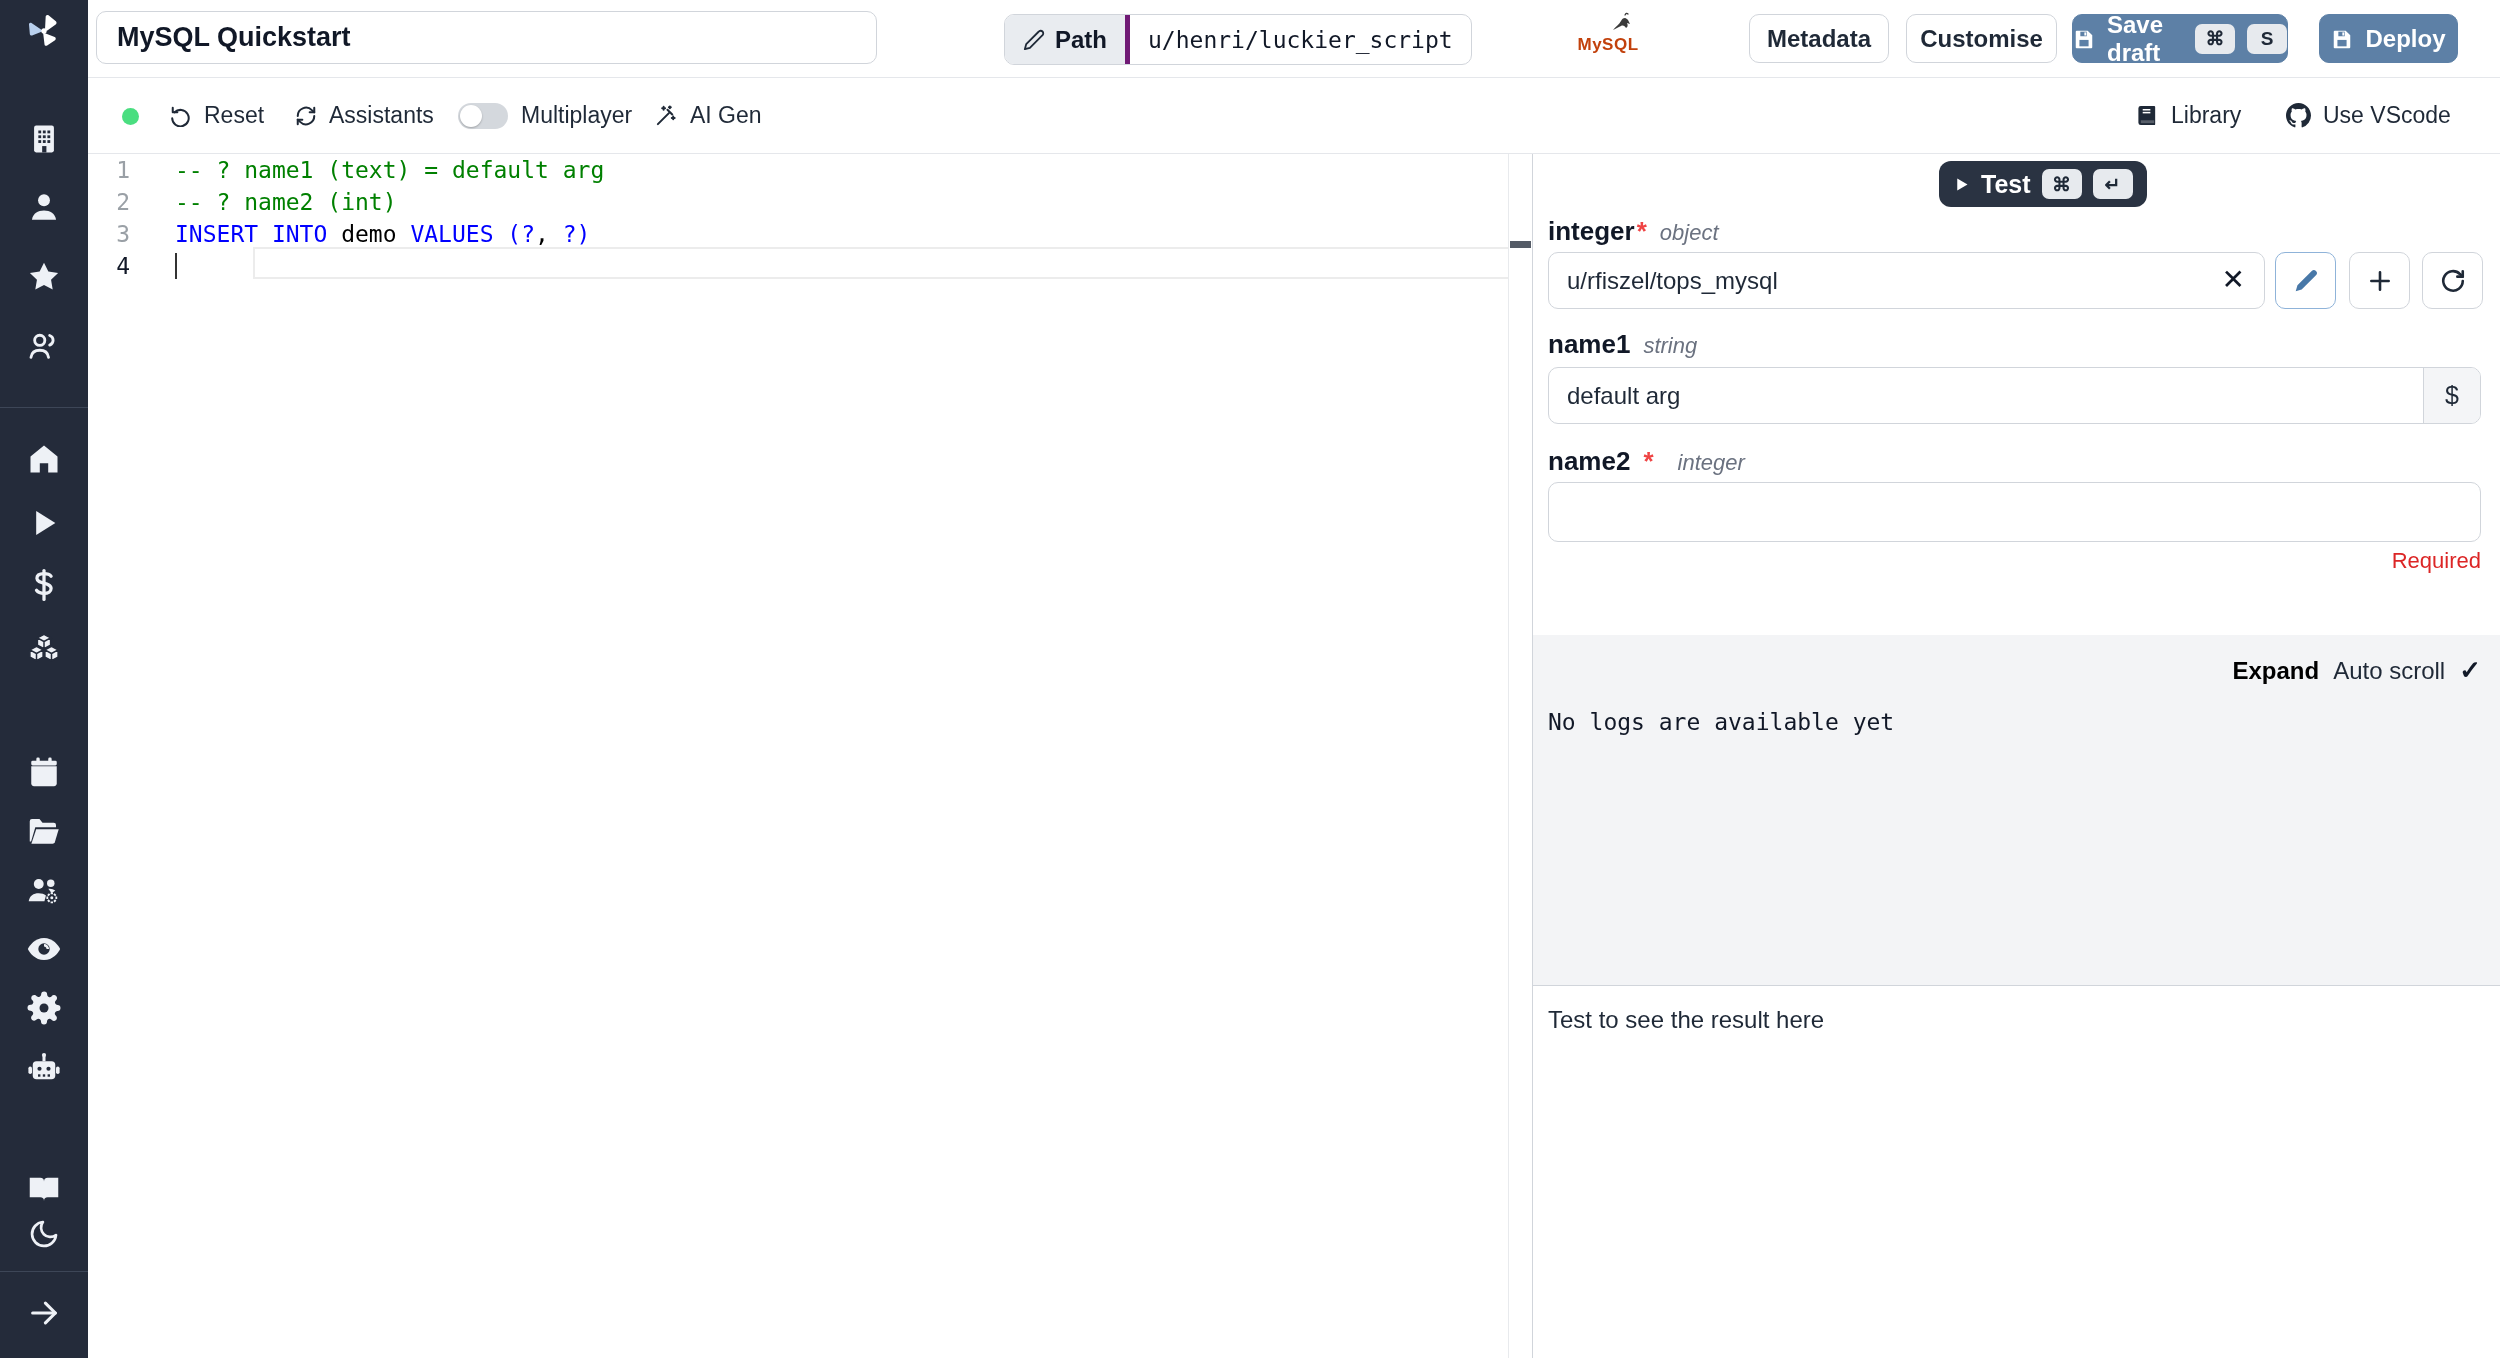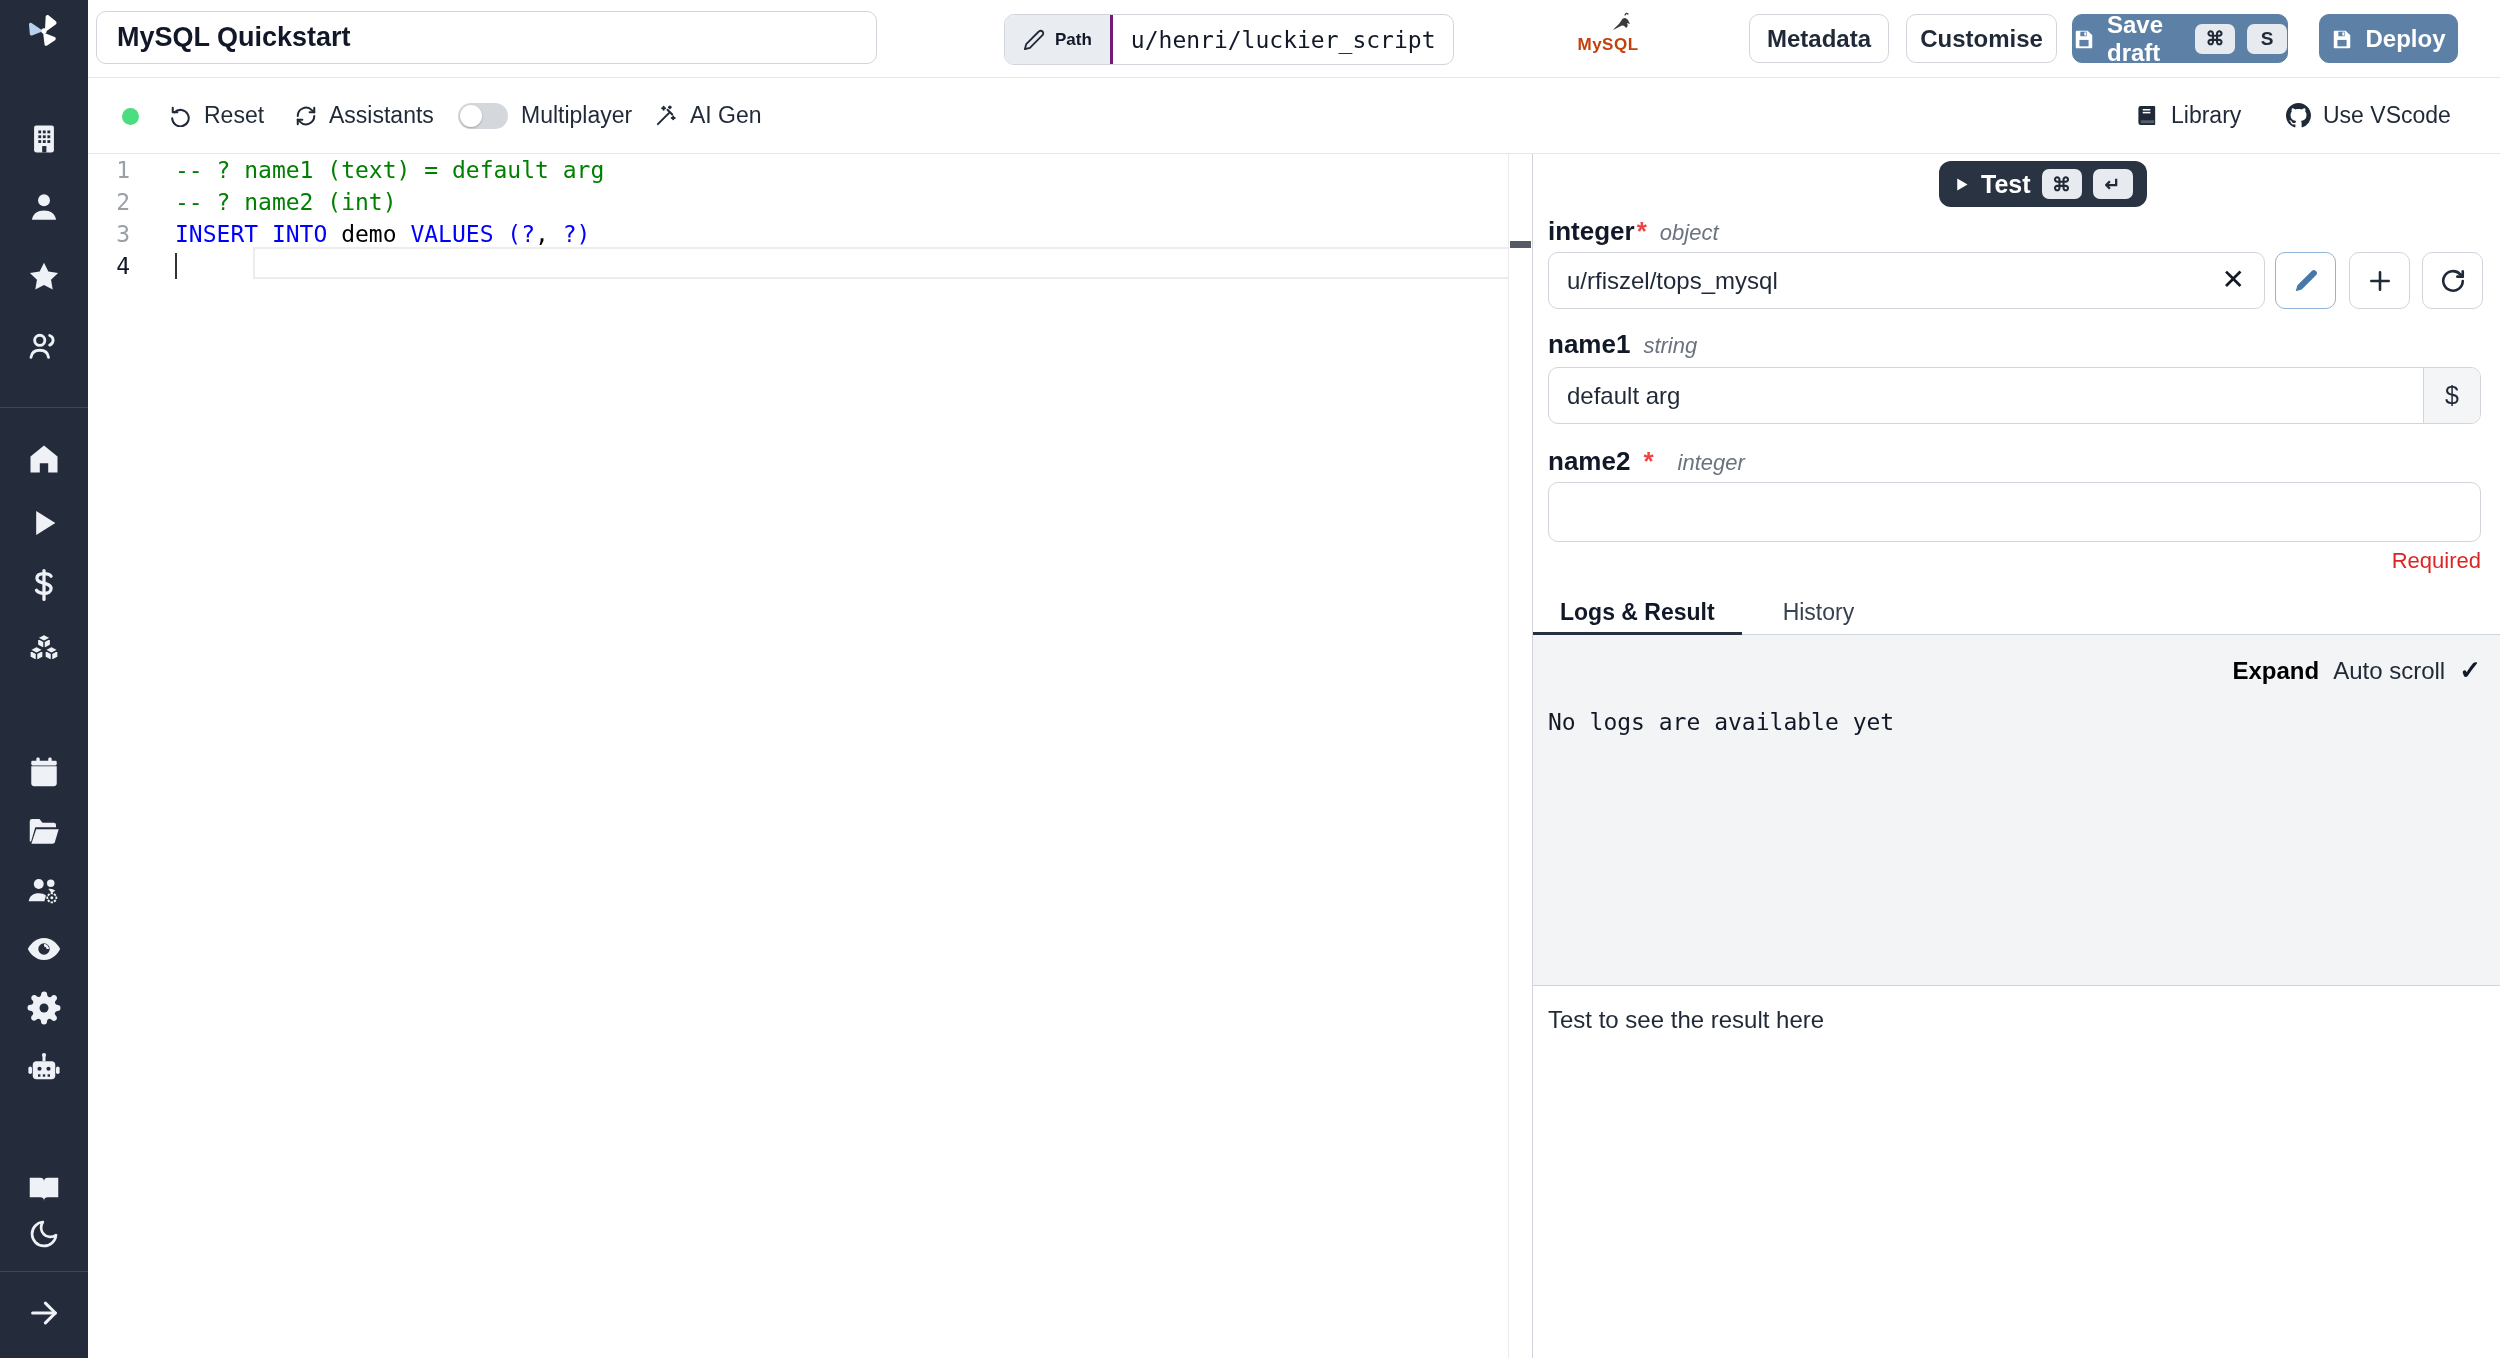--- a/index.html
+++ b/index.html
@@ -14,21 +14,21 @@
   .side-div{position:absolute;left:0;width:88px;height:1px;background:#3d4657;}
 
   
   .topbar{left:88px;top:0;width:2412px;height:77px;background:#fff;border-bottom:1px solid #e5e7eb;}
   .title-input{position:absolute;left:8px;top:11px;width:781px;height:53px;border:1px solid #d1d5db;
                border-radius:10px;padding:0 20px;font-size:27px;font-weight:bold;color:#111827;
                font-family:"Liberation Sans",sans-serif;box-sizing:border-box;outline:none;}
   .path-group{position:absolute;left:916px;top:14px;height:49px;display:flex;border:1px solid #d1d5db;
               border-radius:10px;overflow:hidden;background:#fff;}
   .path-left{display:flex;align-items:center;gap:10px;background:#e9ecf0;padding:0 18px;
-             font-size:17px;font-weight:600;color:#111827;border-right:3px solid #701a75;}
+             font-size:24px;font-weight:600;color:#111827;border-right:5px solid #701a75;}
   .path-right{display:flex;align-items:center;padding:0 18px;font-family:"DejaVu Sans Mono",monospace;
               font-size:23px;color:#111827;}
   .mysql-logo{position:absolute;left:1460px;top:8px;width:120px;height:62px;display:flex;
               flex-direction:column;align-items:center;color:#c2410c;}
   .mysql-word{font-size:17px;font-weight:bold;letter-spacing:.5px;line-height:14px;}
   .btn{display:flex;align-items:center;justify-content:center;gap:12px;border-radius:10px;
        font-size:24px;font-weight:600;cursor:pointer;box-sizing:border-box;}
   .btn-white{background:#fff;border:1px solid #d1d5db;color:#1f2937;}
   .btn-blue{background:#5d80a6;border:1px solid #5d80a6;color:#fff;}
   .kbd{display:inline-flex;align-items:center;justify-content:center;min-width:30px;height:30px;
@@ -442,28 +442,20 @@
     </div>
 
     <div class="f-label" style="top:292px;gap:24px;">
       <span class="f-name">name2</span>
         <span class="f-star" style="margin-left:-11px;">*</span>
       <span class="f-type">integer</span>
     </div>
     <input class="f-input" style="left: 15px; top: 328px; width: 933px; height: 60px;" value="">
     <div class="req">Required</div>
 
-    <div class="tabrow">
-      <div class="tab active">
-        <span>Logs &amp; Result</span>
-      </div>
-      <div class="tab" style="margin-left:14px;">
-        <span>History</span>
-      </div>
-    </div>
 
     <div class="logs">
       <div class="logs-ctl">
         <span style="font-weight:bold;color:#000000;">Expand</span>
         <span>Auto scroll</span>
         <span style="font-weight:bold;font-size:26px;color:#111827;">✓</span>
       </div>
       <div class="logs-empty">No logs are available yet</div>
     </div>
 

